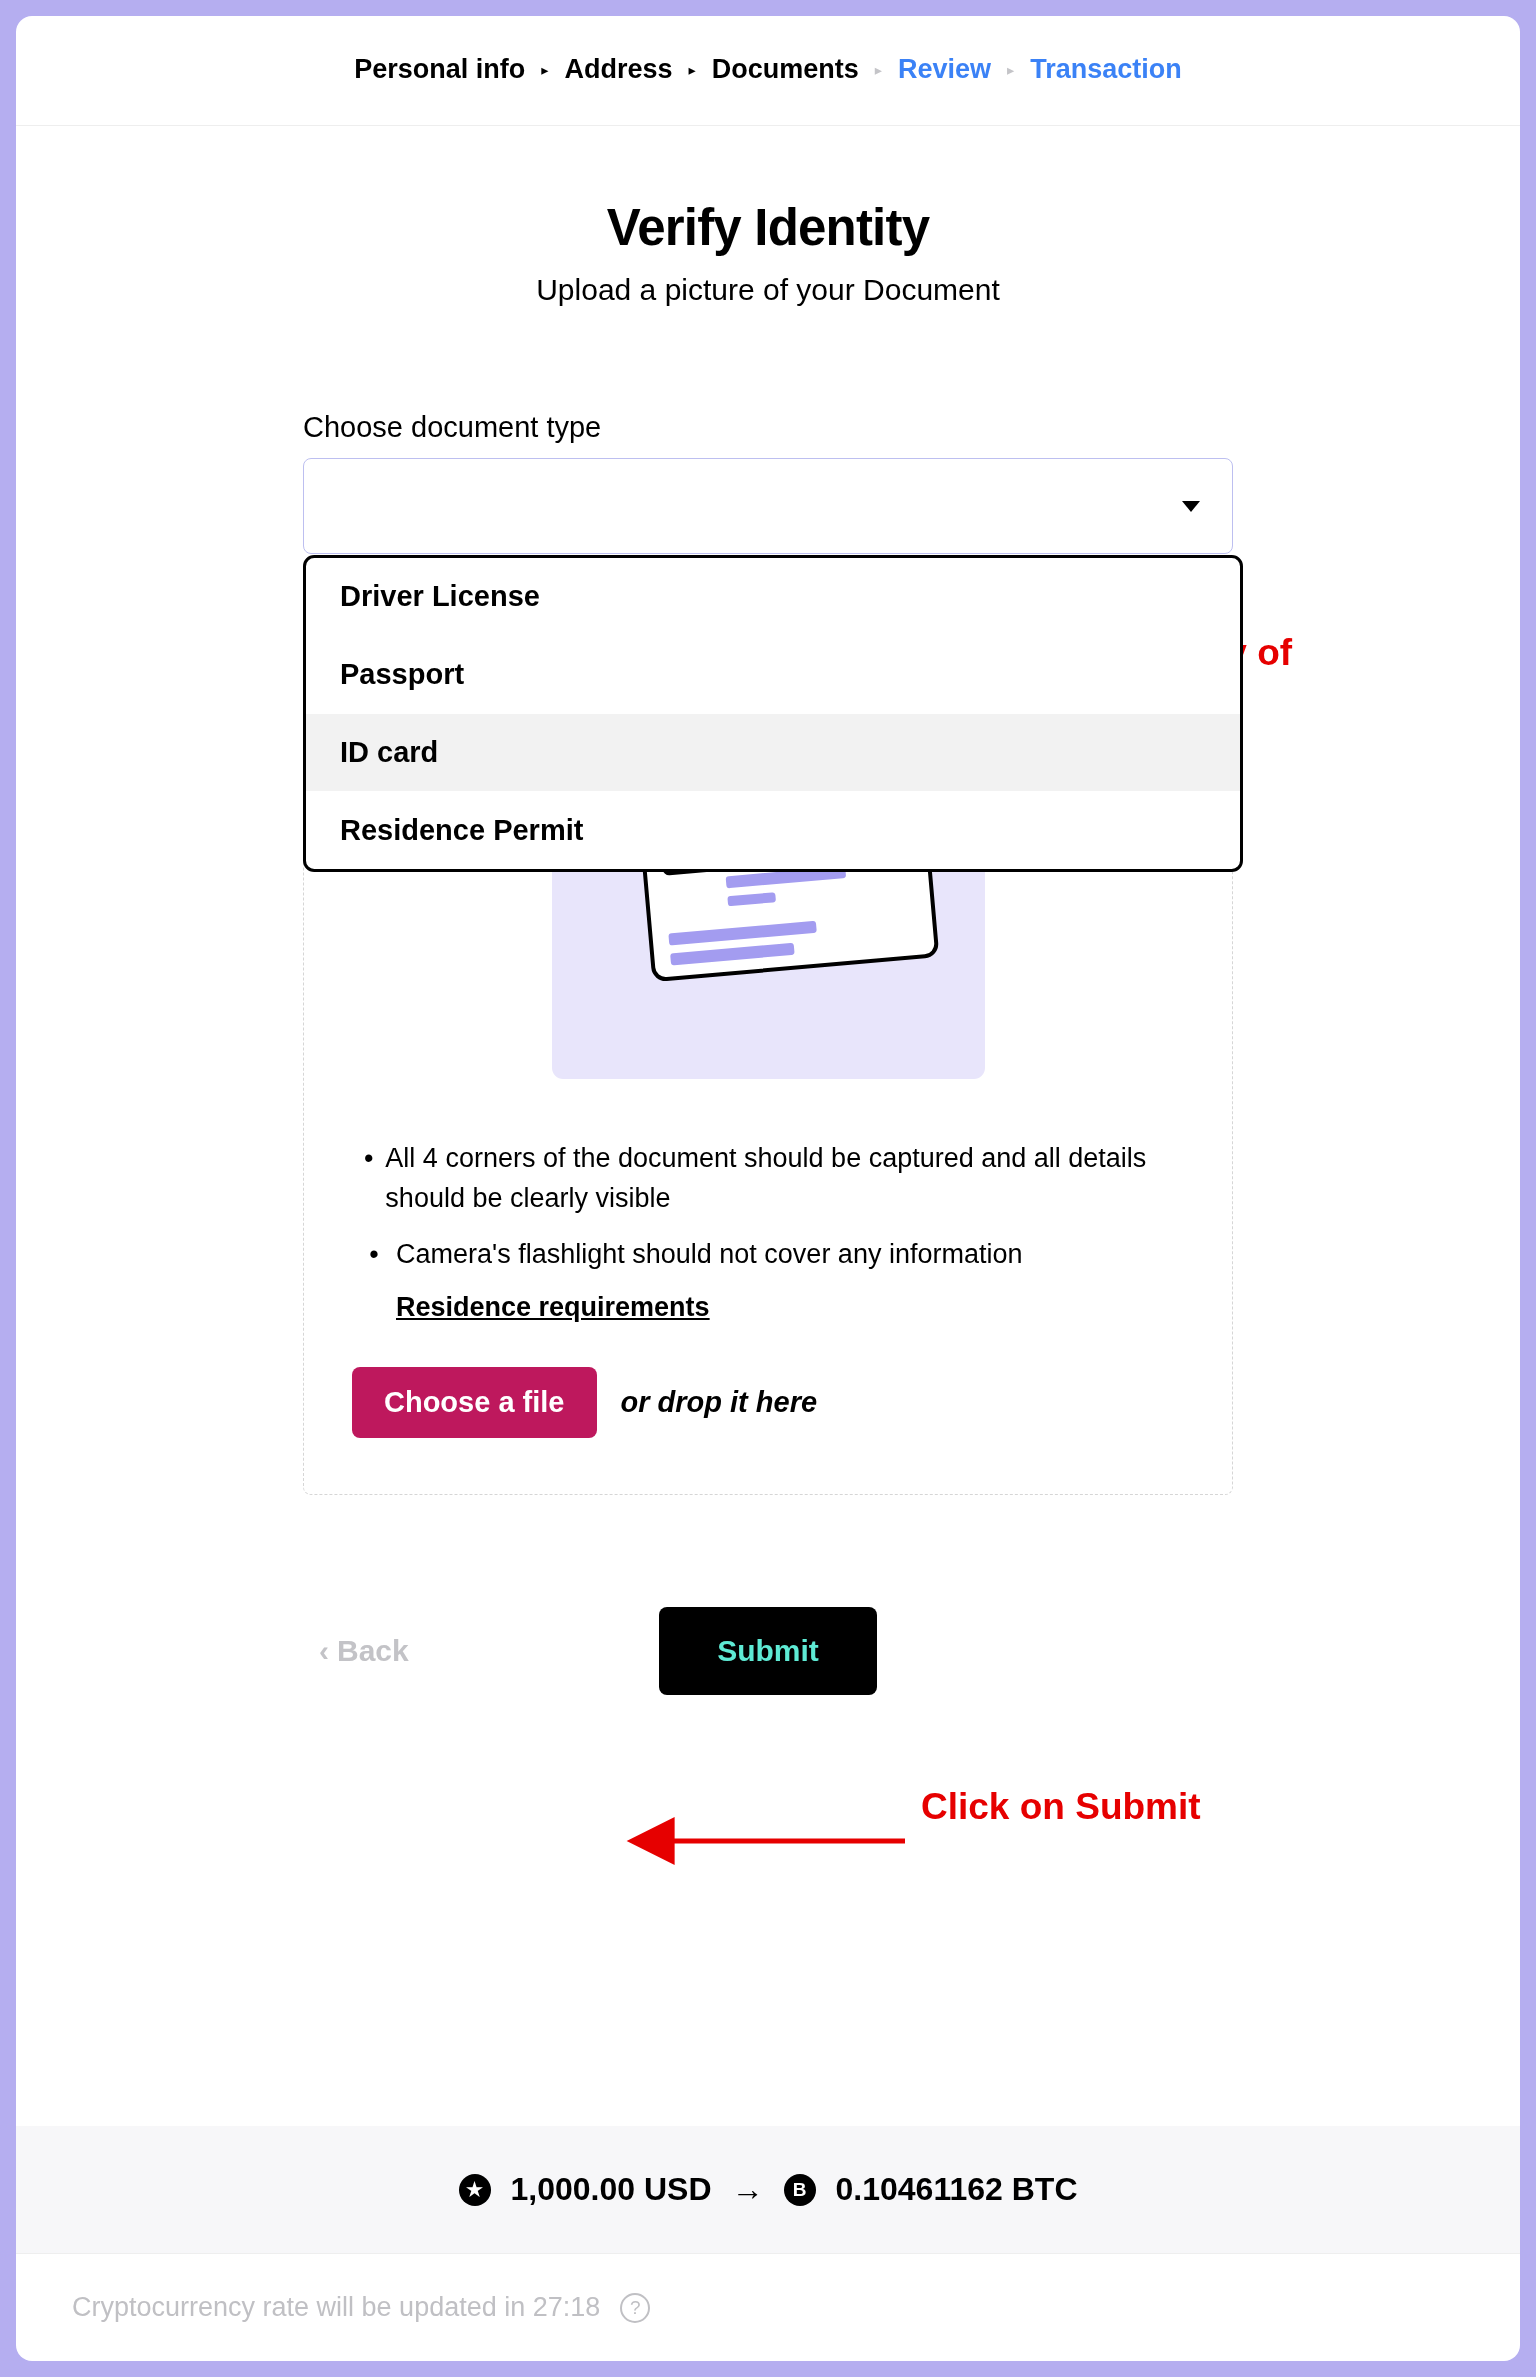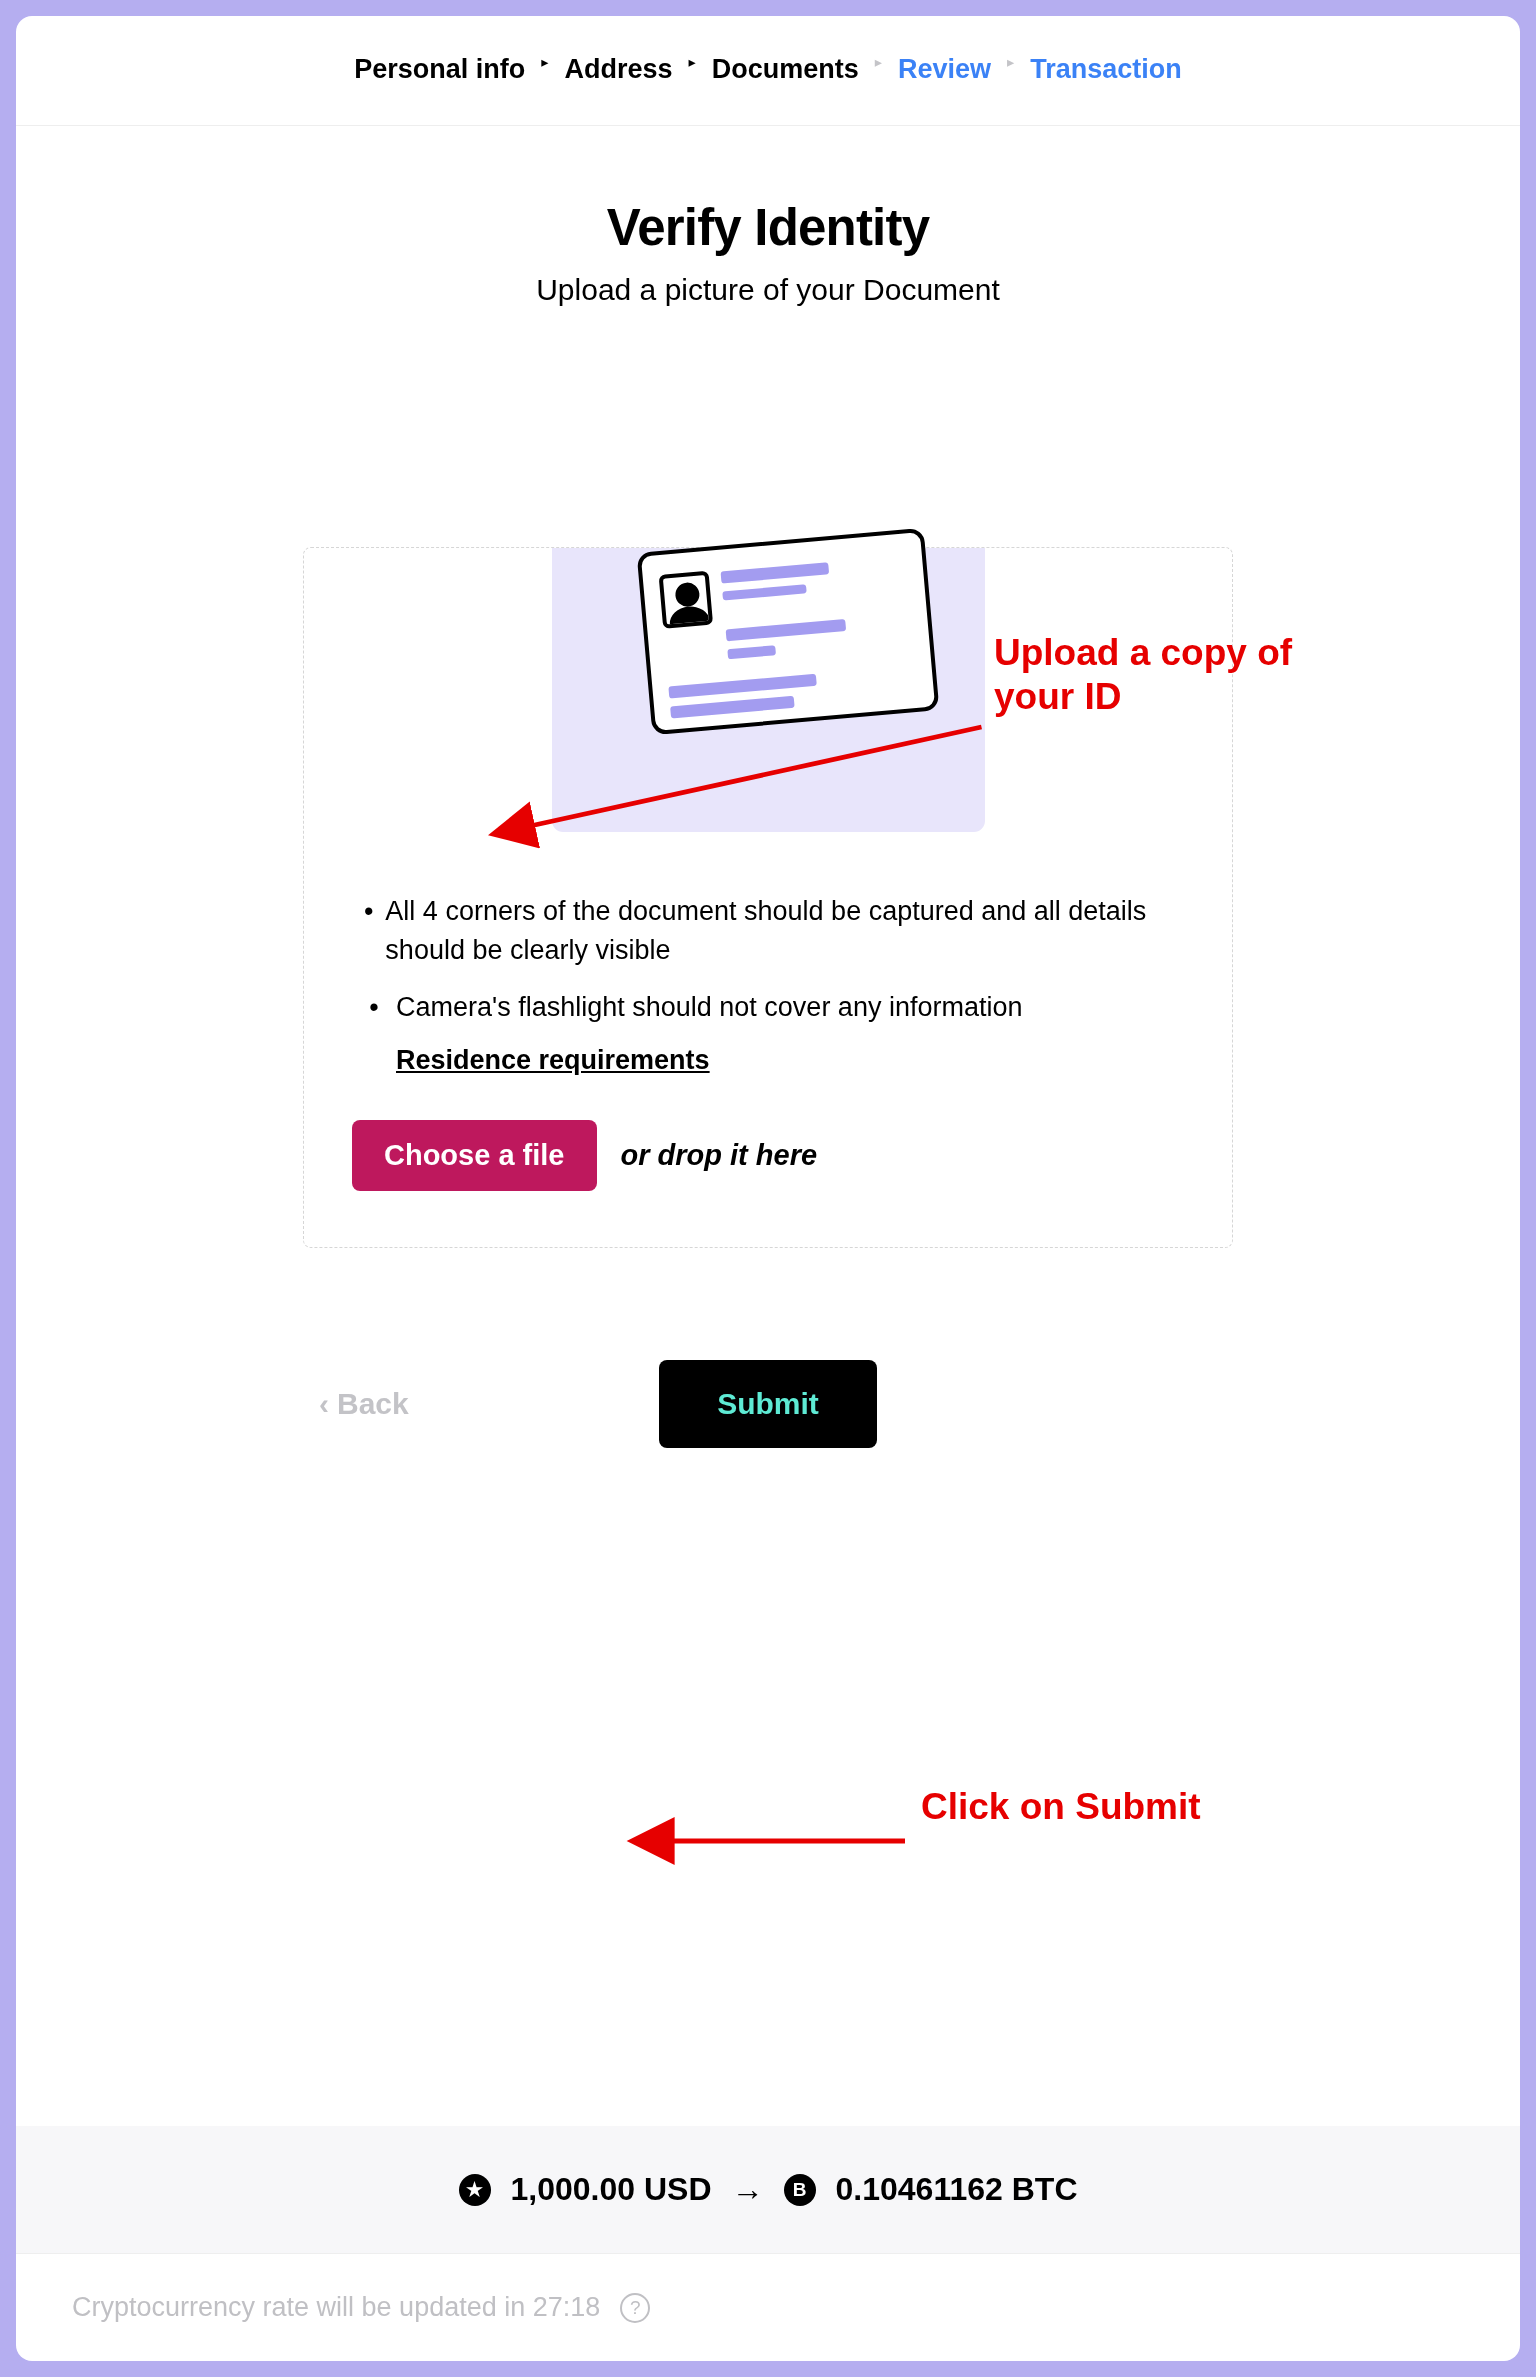--- a/index.html
+++ b/index.html
@@ -14,20 +14,21 @@
     border-radius: 16px;
     overflow: hidden;
     min-height: 2345px;
     display: flex;
     flex-direction: column;
   }
   
   .breadcrumb {
     display: flex;
     justify-content: center;
+    align-items: center;
     gap: 16px;
     padding: 38px 0 40px;
     border-bottom: 0.8px solid #eee;
     font-size: 27px;
   }
   .breadcrumb .step { font-weight: 700; color: #000; }
   .breadcrumb .step.inactive { color: #3b82f6; }
   .breadcrumb .sep { color:#000; font-size:14.4px; }
   .breadcrumb .sep.inactive { color:#c4c4c8; }
 
@@ -274,20 +275,33 @@
     <span class="sep inactive">▸</span>
     <span class="step inactive">Review</span>
     <span class="sep inactive">▸</span>
     <span class="step inactive">Transaction</span>
   </div>
 
   <div class="content">
     <h1 class="title">Verify Identity</h1>
     <div class="subtitle">Upload a picture of your Document</div>
 
+    <div class="form-area">
+      <div class="field-label">Choose document type</div>
+      <div class="select-box">
+        <span class="caret"></span>
+      </div>
+
+      <div class="dropdown-panel">
+        <div class="dropdown-option">Driver License</div>
+        <div class="dropdown-option">Passport</div>
+        <div class="dropdown-option highlight">ID card</div>
+        <div class="dropdown-option">Residence Permit</div>
+      </div>
+    </div>
 
     <div class="upload-card">
       <div class="illus-wrap">
         <div class="doc">
           <div style="display:flex;">
             <div class="photo"></div>
             <div style="flex:1;padding-top:1.6px;">
               <div class="bar s1"></div>
                 <div class="bar s2"></div>
             </div>

